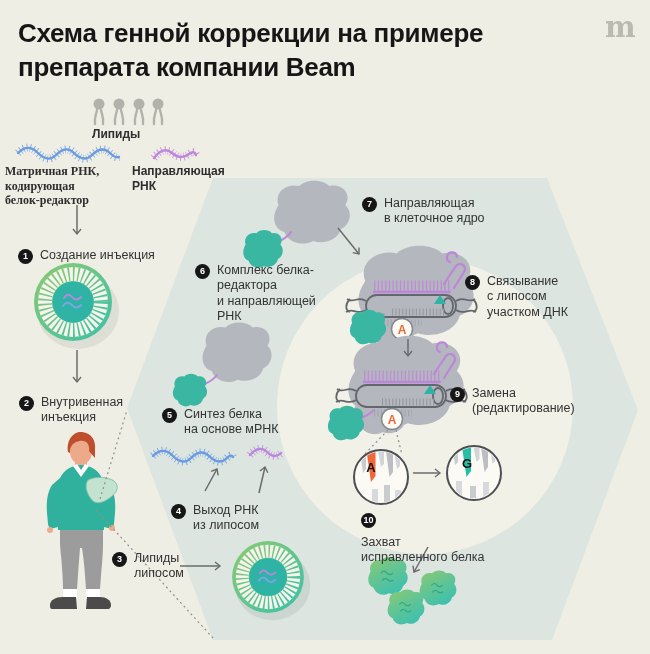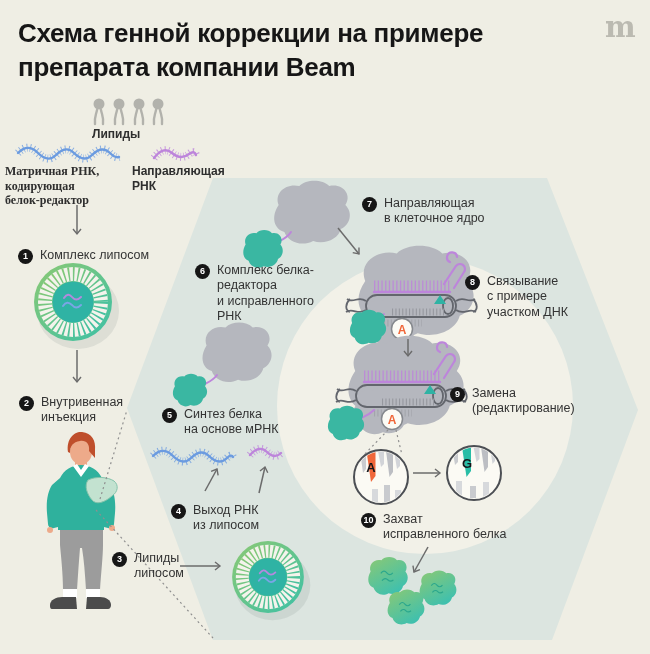--- a/index.html
+++ b/index.html
@@ -62,21 +62,21 @@
     <div>белок-редактор</div>
   </div>
   <div class="leg" style="left:132px;top:164px;width:90px;">
     <div>Направляющая</div>
     <div>РНК</div>
   </div>
 
   <div class="step" style="left:18px;top:248px;">
     <span class="num">1</span>
     <div>
-        <div>Комплекс липосом</div>
+        <div>Создание инъекция</div>
       </div>
   </div>
   <div class="step" style="left:19px;top:395px;">
     <span class="num">2</span>
     <div>
         <div>Внутривенная</div>
         <div>инъекция</div>
       </div>
   </div>
   <div class="step" style="left:112px;top:551px;">
@@ -98,47 +98,47 @@
     <div>
         <div>Синтез белка</div>
         <div>на основе мРНК</div>
       </div>
   </div>
   <div class="step" style="left:195px;top:263px;">
     <span class="num">6</span>
     <div>
         <div>Комплекс белка-</div>
         <div>редактора</div>
-        <div>и исправленного</div>
+        <div>и направляющей</div>
         <div>РНК</div>
       </div>
   </div>
   <div class="step" style="left:362px;top:196px;">
     <span class="num">7</span>
     <div>
         <div>Направляющая</div>
         <div>в клеточное ядро</div>
       </div>
   </div>
   <div class="step" style="left:465px;top:274px;">
     <span class="num">8</span>
     <div>
         <div>Связывание</div>
-        <div>с примере</div>
+        <div>с липосом</div>
         <div>участком ДНК</div>
       </div>
   </div>
   <div class="step" style="left:450px;top:386px;">
     <span class="num">9</span>
     <div>
         <div>Замена</div>
         <div>(редактирование)</div>
       </div>
   </div>
-  <div class="step" style="left:361px;top:512px;">
+  <div class="step" style="left:361px;top:512px;flex-direction:column;">
     <span class="num">10</span>
     <div>
         <div>Захват</div>
         <div>исправленного белка</div>
       </div>
   </div>
 
   <svg class="overlay" width="650" height="654" viewBox="0 0 650 654">
     <defs>
       <linearGradient id="lg1" x1="0" y1="0" x2="1" y2="1">

